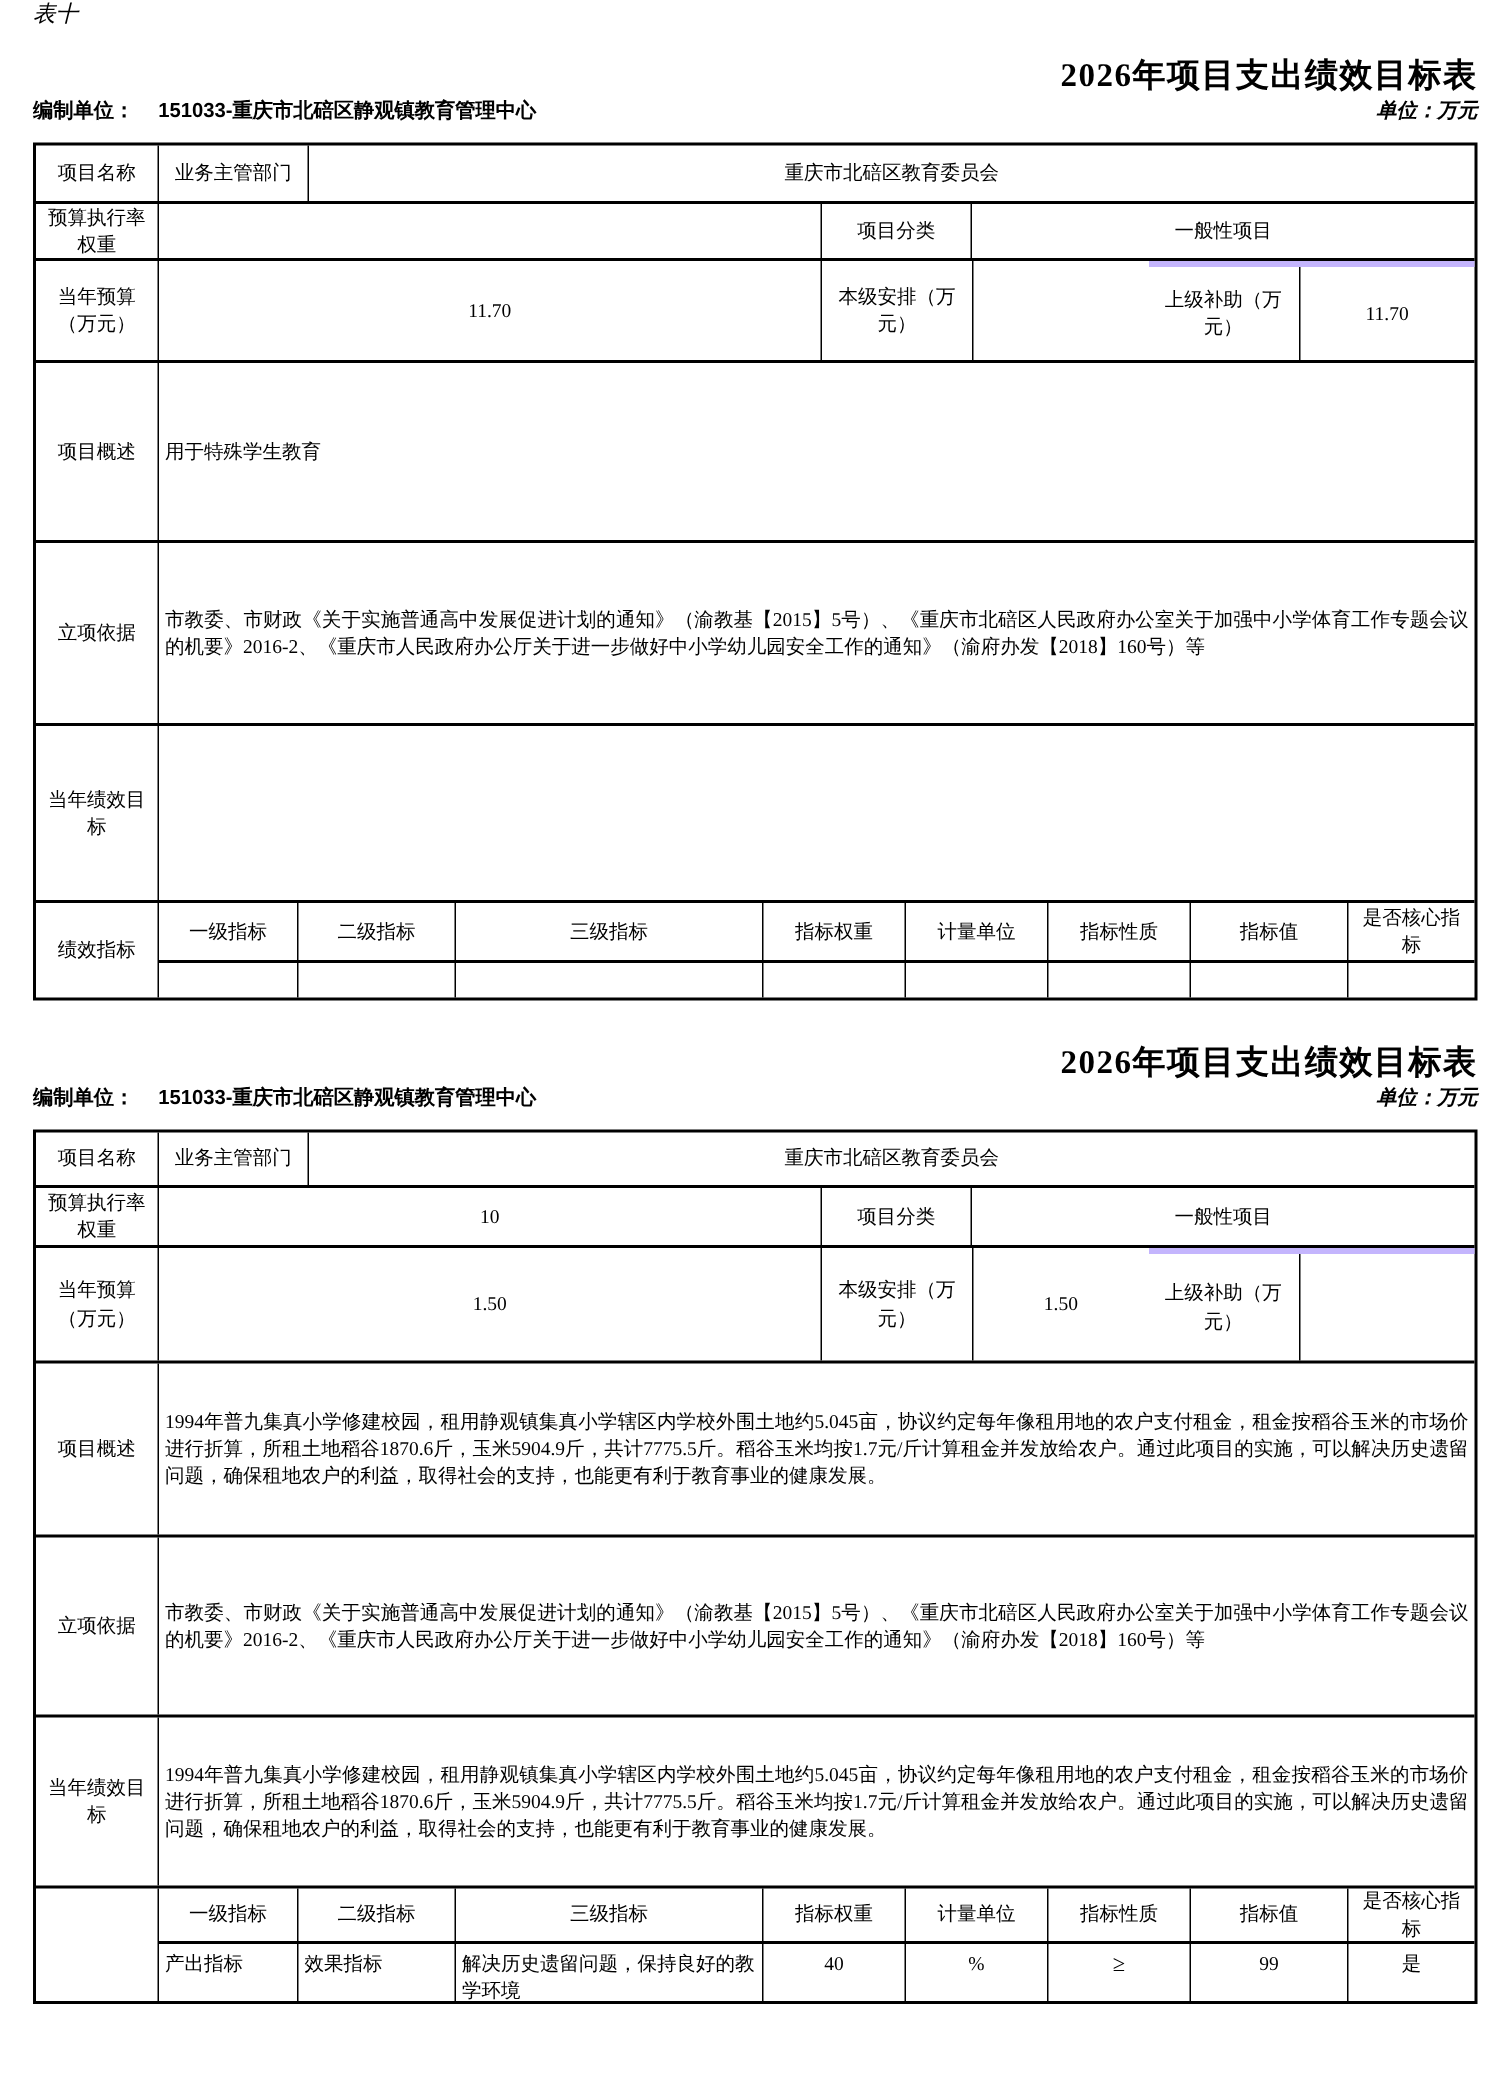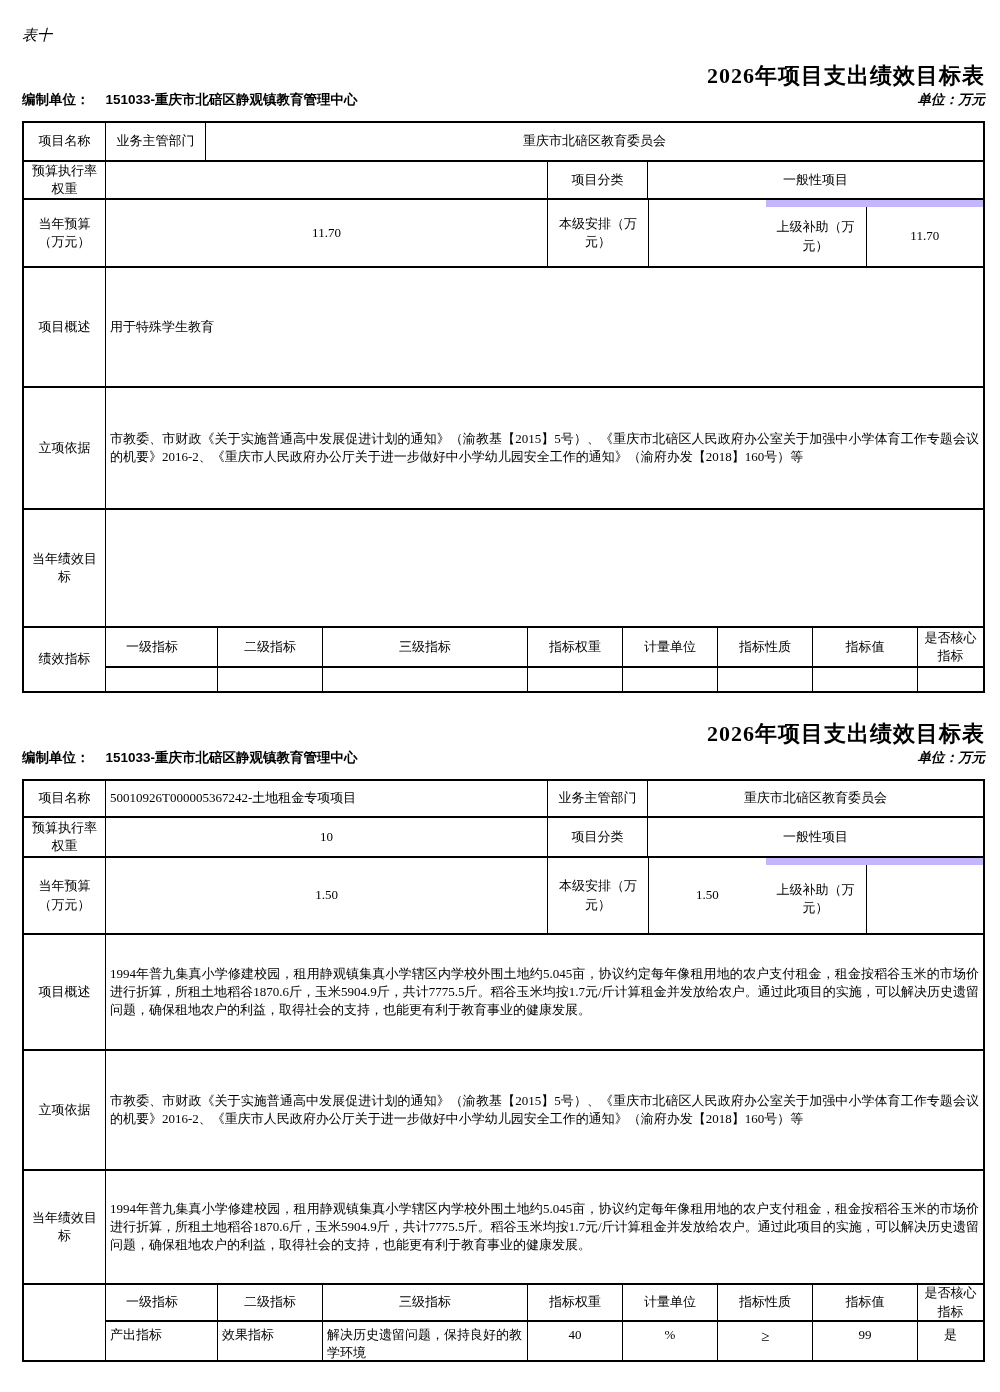--- a/index.html
+++ b/index.html
@@ -1,21 +1,21 @@
 <!DOCTYPE html>
 <html><head>
 <meta charset="utf-8">
 <style>
   html,body{margin:0;padding:0;background:#fff;}
   body{
     width:1000px;height:1392px;overflow:hidden;position:relative;
     font-family:"Liberation Serif","DejaVu Serif",serif;color:#000;
   }
   .sheet{width:963px;margin-left:22px;}
-  .corner{font-style:italic;font-size:15px;padding-top:26px;font-family:Liberation Mono, monospace;}
+  .corner{font-style:italic;font-size:15px;padding-top:0;font-family:Liberation Mono, monospace;}
   .title{font-size:22px;font-weight:bold;text-align:right;margin-top:16px;letter-spacing:1px;}
   .title.second{margin-top:26px;}
   .meta{display:flex;justify-content:space-between;align-items:flex-end;margin-bottom:12px;font-size:13.5px;}
   .meta .left{font-weight:bold;font-family:"Liberation Sans","DejaVu Sans",sans-serif;}
   .meta .left .val{margin-left:16px;}
   .meta .right{font-style:italic;font-weight:bold;font-family:"DejaVu Serif",serif;}
   .tbl{border:2px solid #000;box-sizing:border-box;font-size:13px;}
   .row{display:flex;box-sizing:border-box;}
   .row + .row{border-top:2px solid #000;}
   .cell{box-sizing:border-box;display:flex;align-items:center;justify-content:center;
@@ -23,29 +23,29 @@
   .row > .cell:not(:first-child),
   .row > .rightstack{border-left:1px solid #000;}
   .cell.left{justify-content:flex-start;text-align:left;}
   .cell.just{justify-content:flex-start;text-align:justify;}
   .w-label{width:81px;flex:0 0 81px;padding:1px 2px;}
   .w-content{width:442px;flex:0 0 442px;}
   .w-dlabel{width:100px;flex:0 0 100px;padding:1px 6px;}
   .w-dvalue{flex:1;}
   .rightstack{flex:1;display:flex;box-sizing:border-box;}
   .subrow{flex:1;display:flex;box-sizing:border-box;}
-  .subrow + .subrow{border-top:7px solid #c4b5fd;}
+  .subrow + .subrow{border-top:4px solid #c4b5fd;}
   .subrow > .cell:not(:first-child){border-left:1px solid #000;}
   .subrow .w-dlabel{padding:1px 6px;}
   .ind-right{flex:1;display:flex;flex-direction:column;border-left:1px solid #000;box-sizing:border-box;}
   .ind-row{display:flex;box-sizing:border-box;}
   .ind-row.body{border-top:2px solid #000;}
   .ind-row > .cell:not(:first-child){border-left:1px solid #000;}
   .ic1{width:92px;flex:0 0 92px;}
-  .ic2{width:105px;flex:0 0 105px;margin-left:19px;}
+  .ic2{width:105px;flex:0 0 105px;}
   .ic3{width:205px;flex:0 0 205px;}
   .ic4{width:95px;flex:0 0 95px;}
   .ic5{width:95px;flex:0 0 95px;}
   .ic6{width:95px;flex:0 0 95px;}
   .ic7{width:105px;flex:0 0 105px;}
   .ic8{flex:1;}
   
   .t1-r1{height:37px;} .t1-r2{height:38px;} .t1-r3{height:68px;}
   .t1-r4{height:120px;} .t1-r5{height:122px;} .t1-r6{height:118px;}
   .t1-ih{height:38px;} .t1-ib{height:25px;}
@@ -143,21 +143,20 @@
   <div class="meta">
     <div class="left">
       <span>编制单位：</span><span class="val">151033-重庆市北碚区静观镇教育管理中心</span>
     </div>
     <div class="right">单位：万元</div>
   </div>
 
   <div class="tbl">
     <div class="row t2-r1">
       <div class="cell w-label">项目名称</div>
-      <div class="cell w-content left">50010926T000005367242-土地租金专项项目</div>
       <div class="cell w-dlabel">业务主管部门</div>
       <div class="cell w-dvalue">重庆市北碚区教育委员会</div>
     </div>
     <div class="row t2-r2">
       <div class="cell w-label">预算执行率权重</div>
       <div class="cell w-content">10</div>
       <div class="cell w-dlabel">项目分类</div>
       <div class="cell w-dvalue">一般性项目</div>
     </div>
     <div class="row t2-r3">

